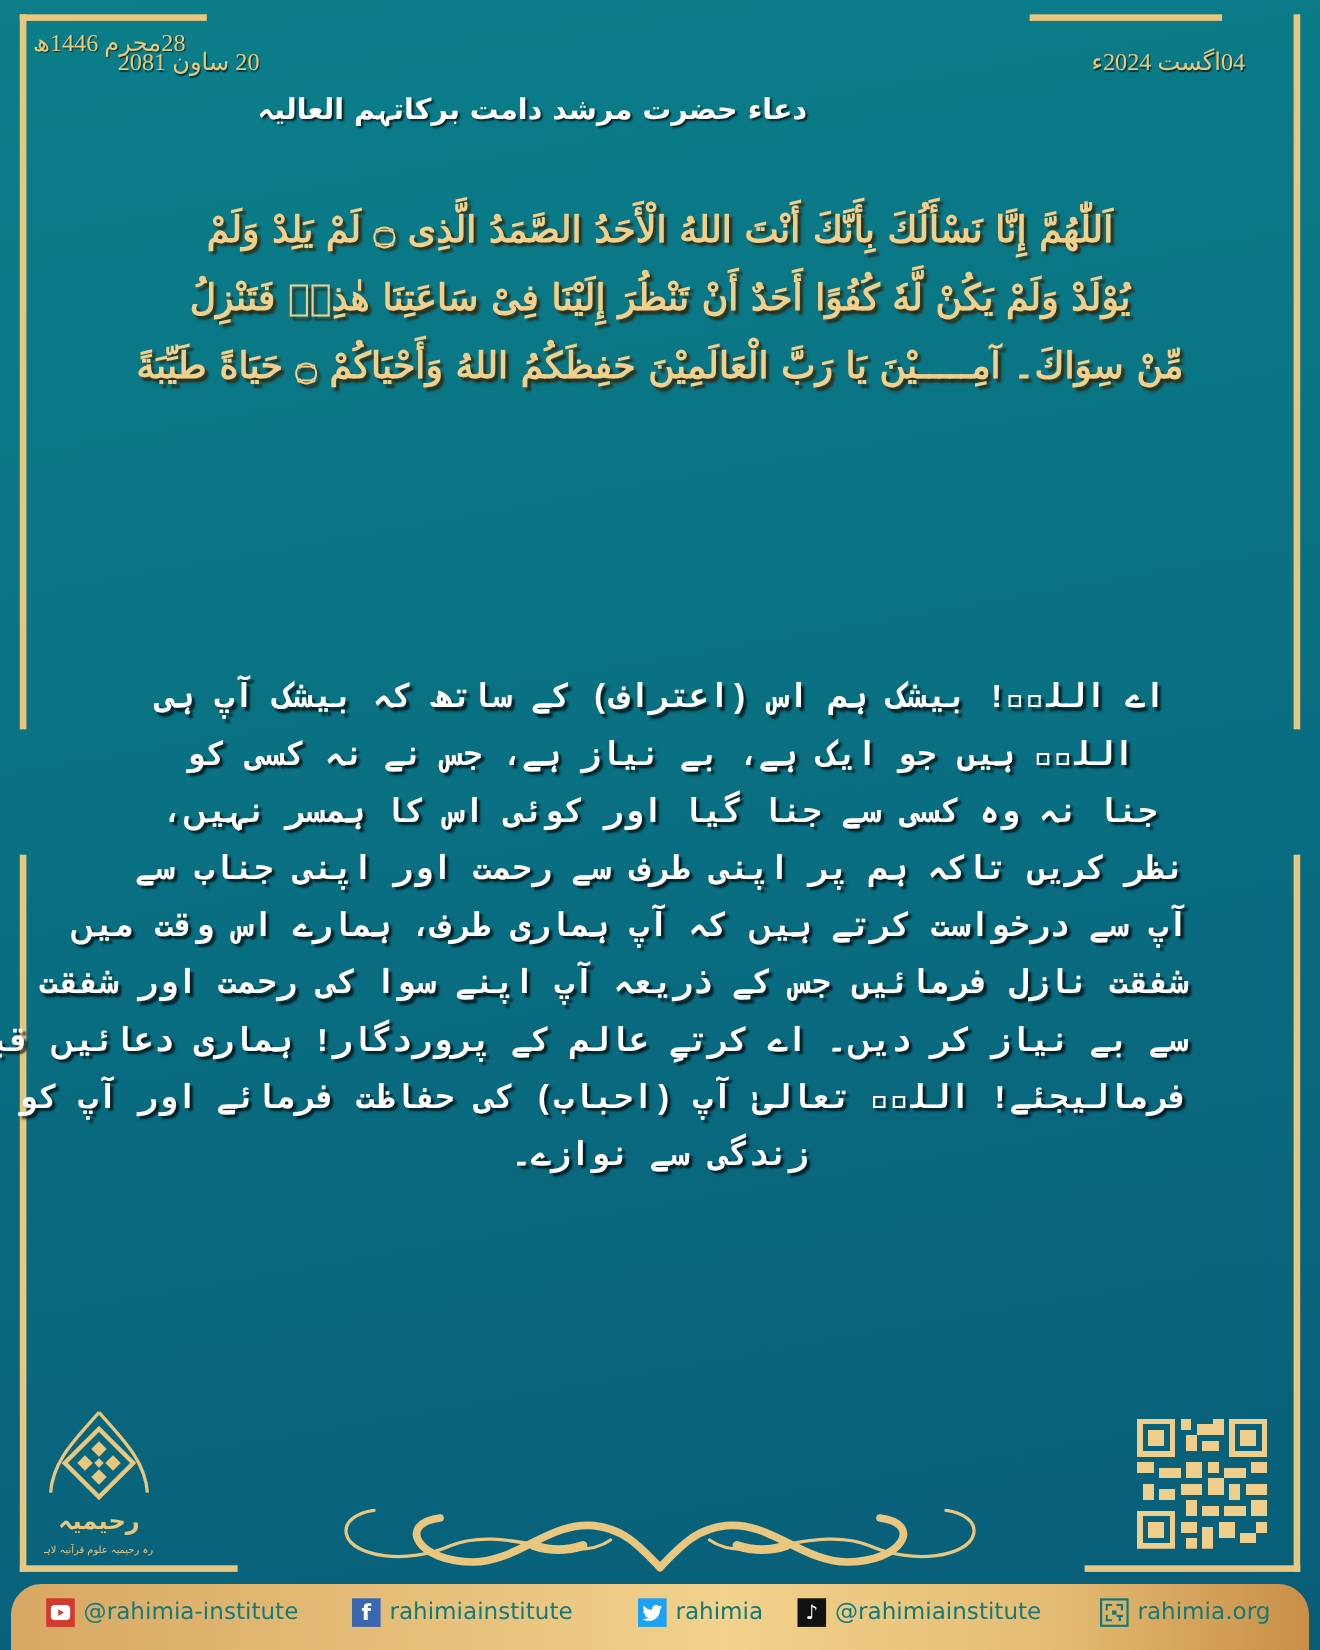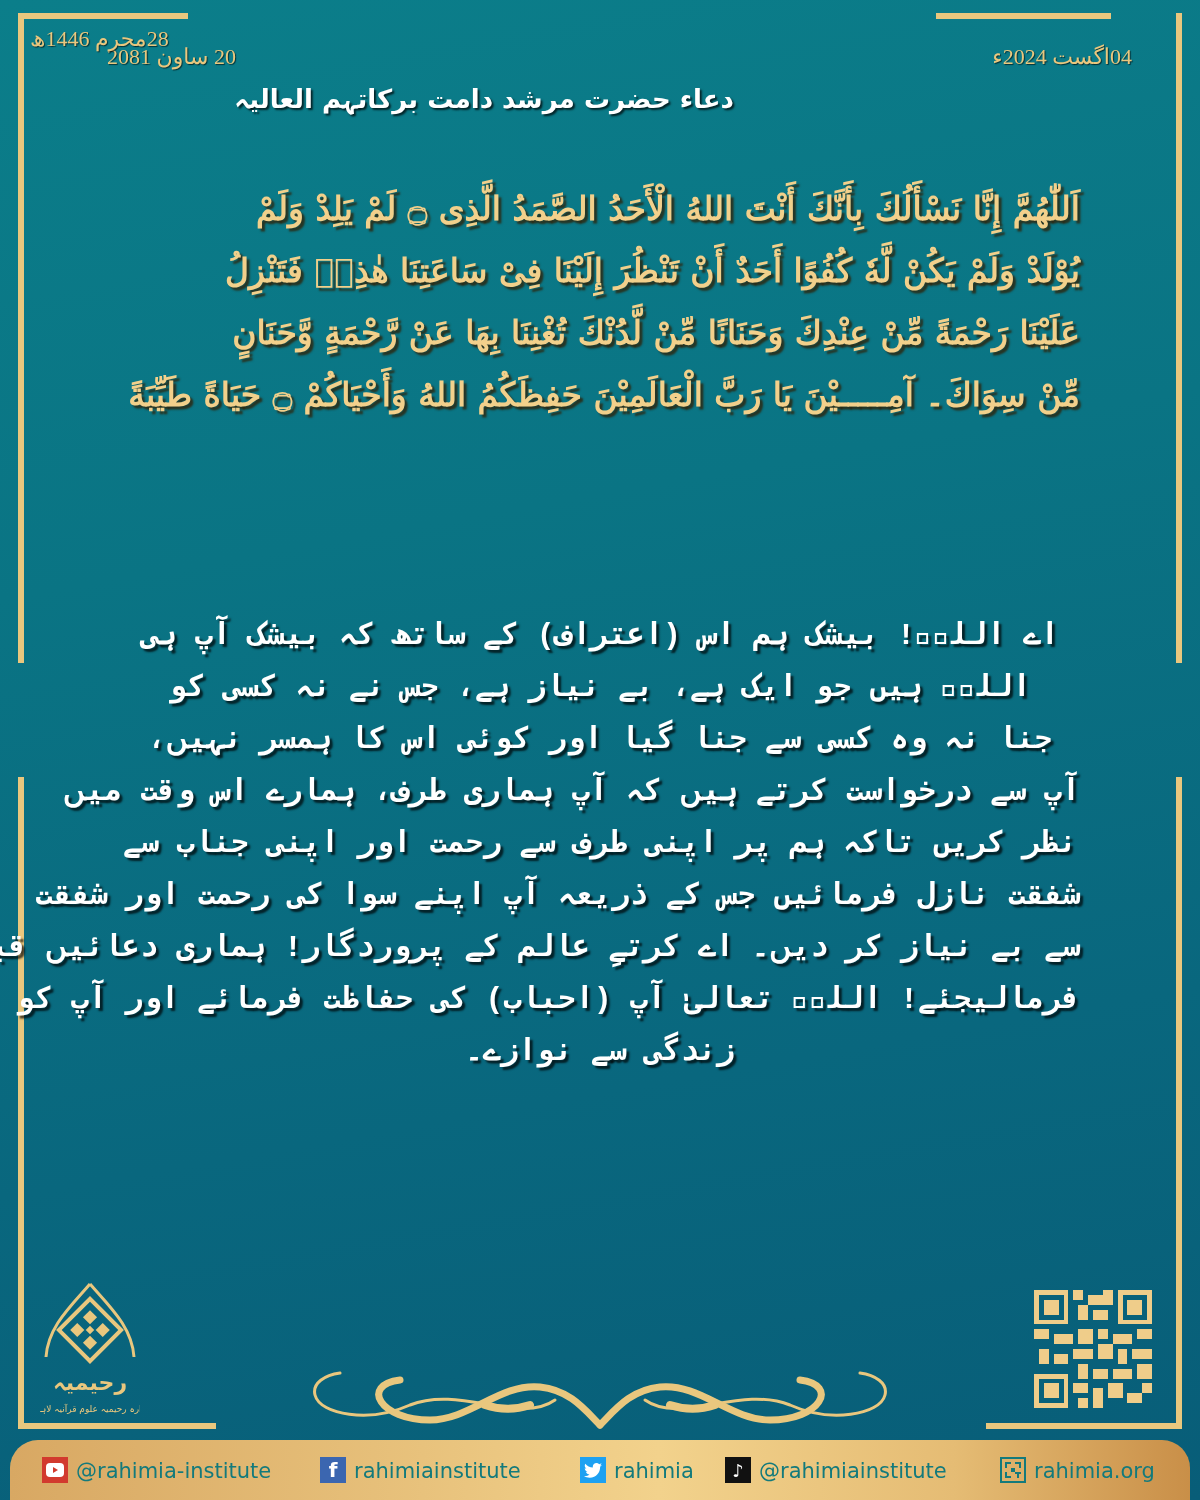--- a/index.html
+++ b/index.html
@@ -6,35 +6,35 @@
   body {
     width:1200px; height:1500px; overflow:hidden; position:relative;
     background: linear-gradient(170deg, #0b7e8a 0%, #0a7484 35%, #09677e 70%, #085d78 100%);
     font-family: "DejaVu Sans", sans-serif;
   }
   .frame { position:absolute; background:#e9c77e; }
   .date { position:absolute; color:#e9c77e; font-family:"Liberation Serif", serif; font-size:22px;
           text-shadow: 1px 1px 1px rgba(0,0,0,0.6); direction:rtl; }
   .title { position:absolute; top:84px; left:0; width:968px; text-align:center; color:#ffffff;
            font-size:26px; font-weight:bold; direction:rtl; text-shadow:2px 2px 2px rgba(0,0,0,0.7); }
-  .arabic { position:absolute; top:178px; left:120px; width:960px; direction:rtl; text-align:right;
+  .arabic { position:absolute; top:178px; left:120px; width:960px; direction:rtl; text-align:center;
             color:#f2d08b; font-family:"DejaVu Serif", serif; font-size:33px; line-height:62px; font-weight:bold;
             text-shadow:3px 3px 2px rgba(50,30,0,0.75); }
   .arabic .line { display:block; white-space:nowrap; }
   .urdu { position:absolute; top:610px; left:120px; width:960px; direction:rtl; text-align:center;
           color:#ffffff; font-family:Liberation Mono, monospace; font-size:30px; line-height:52px; font-weight:bold;
           text-shadow:3px 3px 2px rgba(0,0,0,0.7); }
   .urdu .line { display:block; white-space:nowrap; }
   .logo { position:absolute; left:40px; top:1282px; width:100px; height:150px; }
   .qr { position:absolute; left:1033px; top:1290px; width:120px; height:118px; }
   .ornament { position:absolute; left:300px; top:1365px; width:600px; height:70px; }
   .footer { position:absolute; left:10px; top:1440px; width:1180px; height:60px;
             border-radius:28px 28px 0 0;
             background: linear-gradient(90deg, #d8a863 0%, #e8c27c 35%, #f2d28c 55%, #e5bc74 80%, #c98f48 100%); }
-  .social { position:absolute; top:1453px; height:30px; display:flex; align-items:flex-end; gap:8px;
+  .social { position:absolute; top:1453px; height:30px; display:flex; align-items:flex-start; gap:8px;
             color:#137a7c; font-family:"DejaVu Sans", sans-serif; font-size:21px; }
   .soc-icon { width:26px; height:26px; display:flex; align-items:center; justify-content:center; }
 </style>
 </head>
 <body>
 
 <div class="frame" style="left:18px;top:13px;width:170px;height:6px;"></div>
 <div class="frame" style="left:18px;top:13px;width:6px;height:650px;"></div>
 <div class="frame" style="left:936px;top:13px;width:175px;height:6px;"></div>
 <div class="frame" style="left:1176px;top:13px;width:6px;height:650px;"></div>
@@ -45,30 +45,29 @@
 
 <div class="date" style="left:78px;top:44px;margin-left:29px;">20 ساون 2081</div>
 <div class="date" style="left:0;width:1200px;top:26px;text-align:left;padding-left:30px;">28محرم 1446ھ</div>
 <div class="date" style="right:68px;top:44px;">04اگست 2024ء</div>
 
 <div class="title">دعاء حضرت مرشد دامت برکاتہم العالیہ</div>
 
 <div class="arabic">
   <span class="line">اَللّٰهُمَّ إِنَّا نَسْأَلُكَ بِأَنَّكَ أَنْتَ اللهُ الْأَحَدُ الصَّمَدُ الَّذِی ۝ لَمْ يَلِدْ وَلَمْ</span>
   <span class="line">يُوْلَدْ وَلَمْ يَكُنْ لَّهٗ كُفُوًا أَحَدٌ أَنْ تَنْظُرَ إِلَيْنَا فِیْ سَاعَتِنَا هٰذِهٖ فَتَنْزِلُ</span>
-  <span class="line">عَلَيْنَا رَحْمَةً مِّنْ عِنْدِكَ وَحَنَانًا مِّنْ لَّدُنْكَ تُغْنِنَا بِهَا عَنْ رَّحْمَةٍ وَّحَنَانٍ</span>
   <span class="line">مِّنْ سِوَاكَ۔ آمِـــــيْنَ يَا رَبَّ الْعَالَمِيْنَ حَفِظَكُمُ اللهُ وَأَحْيَاكُمْ ۝ حَيَاةً طَيِّبَةً</span>
 </div>
 
 <div class="urdu">
   <span class="line">اے اللہؐ! بیشک ہم اس (اعتراف) کے ساتھ کہ بیشک آپ ہی</span>
   <span class="line">اللہؐ ہیں جو ایک ہے، بے نیاز ہے، جس نے نہ کسی کو</span>
   <span class="line">جنا نہ وہ کسی سے جنا گیا اور کوئی اس کا ہمسر نہیں،</span>
+  <span class="line">نظر کریں تاکہ ہم پر اپنی طرف سے رحمت اور اپنی جناب سے</span>
   <span class="line">آپ سے درخواست کرتے ہیں کہ آپ ہماری طرف، ہمارے اس وقت میں</span>
-  <span class="line">نظر کریں تاکہ ہم پر اپنی طرف سے رحمت اور اپنی جناب سے</span>
   <span class="line">شفقت نازل فرمائیں جس کے ذریعہ آپ اپنے سوا کی رحمت اور شفقت</span>
   <span class="line">سے بے نیاز کر دیں۔ اے کرتےِ عالم کے پروردگار! ہماری دعائیں قبول</span>
   <span class="line">فرمالیجئے! اللہؐ تعالیٰ آپ (احباب) کی حفاظت فرمائے اور آپ کو پاکیزہ</span>
   <span class="line">زندگی سے نوازے۔</span>
 </div>
 
 <div class="logo">
   <svg width="100" height="150" viewBox="0 0 100 150">
     <path d="M50 2 C30 25 8 45 6 75 M50 2 C70 25 92 45 94 75" stroke="#e9c77e" stroke-width="3" fill="none"></path>
     <g fill="#e9c77e" transform="translate(50 48) rotate(45)">

